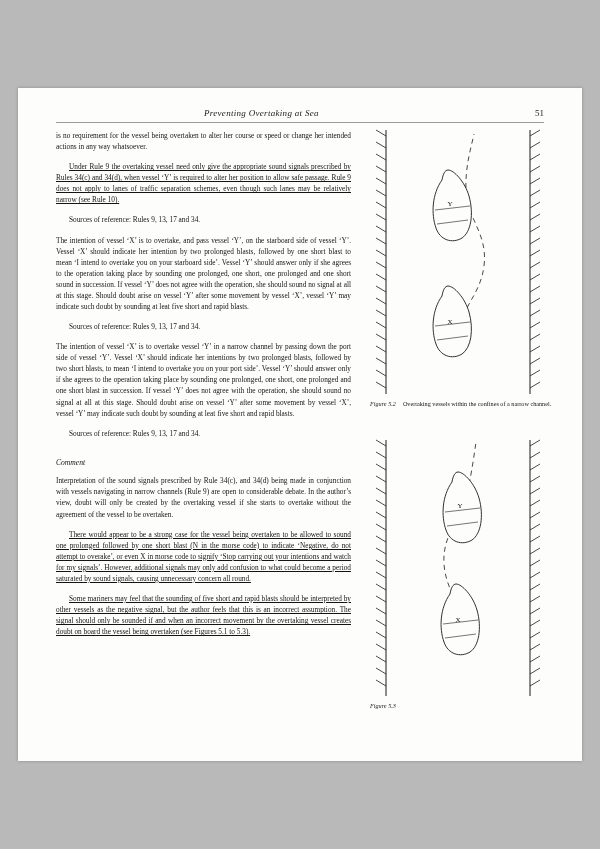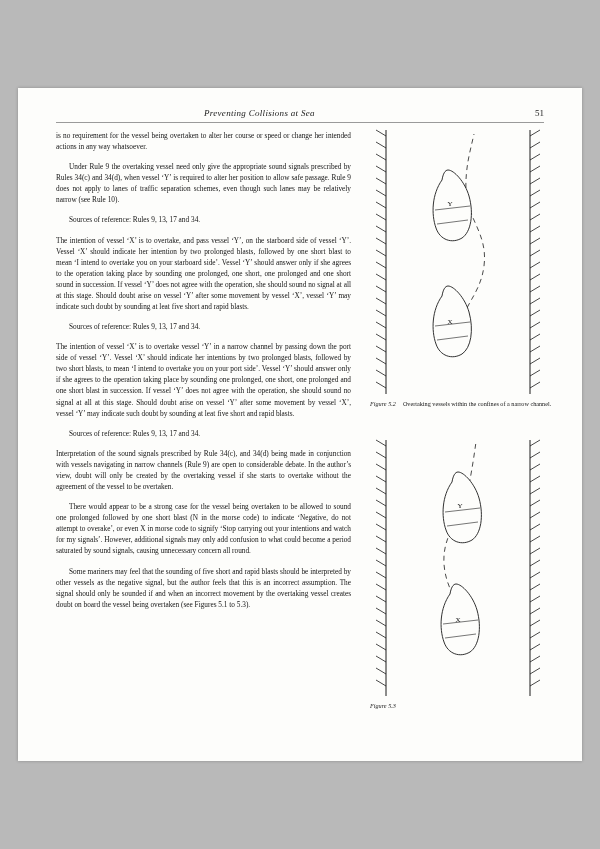--- a/index.html
+++ b/index.html
@@ -63,20 +63,21 @@
     font-size: 7.3px;
     line-height: 1.52;
     color: #141414;
     text-align: justify;
   }
   .col-left p {
     margin: 0 0 9px 0;
   }
   .col-left p.indent {
     text-indent: 13px;
+    text-decoration: underline;
   }
   .col-left p.src {
     text-indent: 13px;
   }
   .gapblock {
     margin-top: 16px;
   }
   .comment-head {
     font-family: "Liberation Serif", serif;
     font-size: 7.6px;
@@ -100,34 +101,35 @@
   .fig2box { position: absolute; left: 352px; top: 40px; }
   .fig3box { position: absolute; left: 352px; top: 350px; }
 </style>
 </head>
 <body>
 
 <div class="page">
   <div class="sheet">
 
     <div class="header">
-      <div class="title">Preventing Collisions at Sea</div>
+      <div class="title">Preventing Overtaking at Sea</div>
       <div class="pageno">51</div>
     </div>
     <div class="rule"></div>
 
     <div class="col-left">
       <p>is no requirement for the vessel being overtaken to alter her course or speed or change her intended actions in any way whatsoever.</p>
       <p class="indent">Under Rule 9 the overtaking vessel need only give the appropriate sound signals prescribed by Rules 34(c) and 34(d), when vessel ‘Y’ is required to alter her position to allow safe passage. Rule 9 does not apply to lanes of traffic separation schemes, even though such lanes may  be relatively narrow (see Rule 10).</p>
       <p class="src">Sources of reference: Rules 9, 13, 17 and 34.</p>
       <p class="gapblock">The intention of vessel ‘X’ is to overtake, and pass vessel ‘Y’, on the starboard side of vessel ‘Y’. Vessel ‘X’ should indicate her intention by two prolonged blasts, followed by one short blast to mean ‘I intend to overtake you on your starboard side’. Vessel ‘Y’ should answer only if she agrees to the operation taking place by sounding one prolonged, one short, one prolonged and one short sound in succession. If vessel ‘Y’ does not agree with the operation, she should sound no signal at all at this stage. Should doubt arise on vessel ‘Y’ after some movement by vessel ‘X’, vessel ‘Y’ may indicate such doubt by sounding at leat five short and rapid blasts.</p>
       <p class="src">Sources of reference: Rules 9, 13, 17 and 34.</p>
       <p class="gapblock">The intention of vessel ‘X’ is to overtake vessel ‘Y’ in a narrow channel by passing down the port side of vessel ‘Y’. Vessel ‘X’ should indicate her intentions by two prolonged blasts, followed by two short blasts, to mean ‘I intend to overtake you on your port side’. Vessel ‘Y’ should answer only if she agrees to the operation taking place by sounding  one prolonged,  one short, one prolonged and one short blast in succession. If vessel ‘Y’ does not agree with the operation, she should sound no signal at all at this stage. Should doubt arise on vessel ‘Y’ after some movement by vessel ‘X’, vessel ‘Y’ may indicate such doubt by sounding at leat five short and rapid blasts.</p>
       <p class="src">Sources of reference: Rules 9, 13, 17 and 34.</p>
 
+      <div class="comment-head">Comment</div>
 
       <p>Interpretation of the sound signals prescribed by Rule 34(c), and 34(d) being made in conjunction with vessels navigating in narrow channels (Rule 9) are open to considerable debate. In the author’s view, doubt will only be created by the overtaking vessel if she starts to overtake without the agreement of the vessel to be overtaken.</p>
       <p class="indent">There would appear to be a strong case for the vessel being overtaken to be allowed to sound one prolonged followed by one short blast (N in the morse code) to indicate ‘Negative, do not attempt to overake’, or even X in morse code to signify ‘Stop carrying out your intentions and watch for my signals’. However, additional signals may only add confusion to what could become a period saturated by sound signals, causing unnecessary concern all round.</p>
       <p class="indent">Some mariners may feel that the sounding of five short and rapid blasts should be interpreted by other vessels as the negative signal, but the author feels that this is an incorrect assumption. The signal should only be sounded if and when an incorrect movement by the overtaking vessel creates doubt on board the vessel being overtaken (see Figures 5.1 to 5.3).</p>
     </div>
 
     <div class="fig2box">
       <svg width="176" height="268" viewBox="0 0 176 268">
 
         <path d="M16,2 L16,266" stroke="#1b1b1b" stroke-width="1" fill="none"></path>

